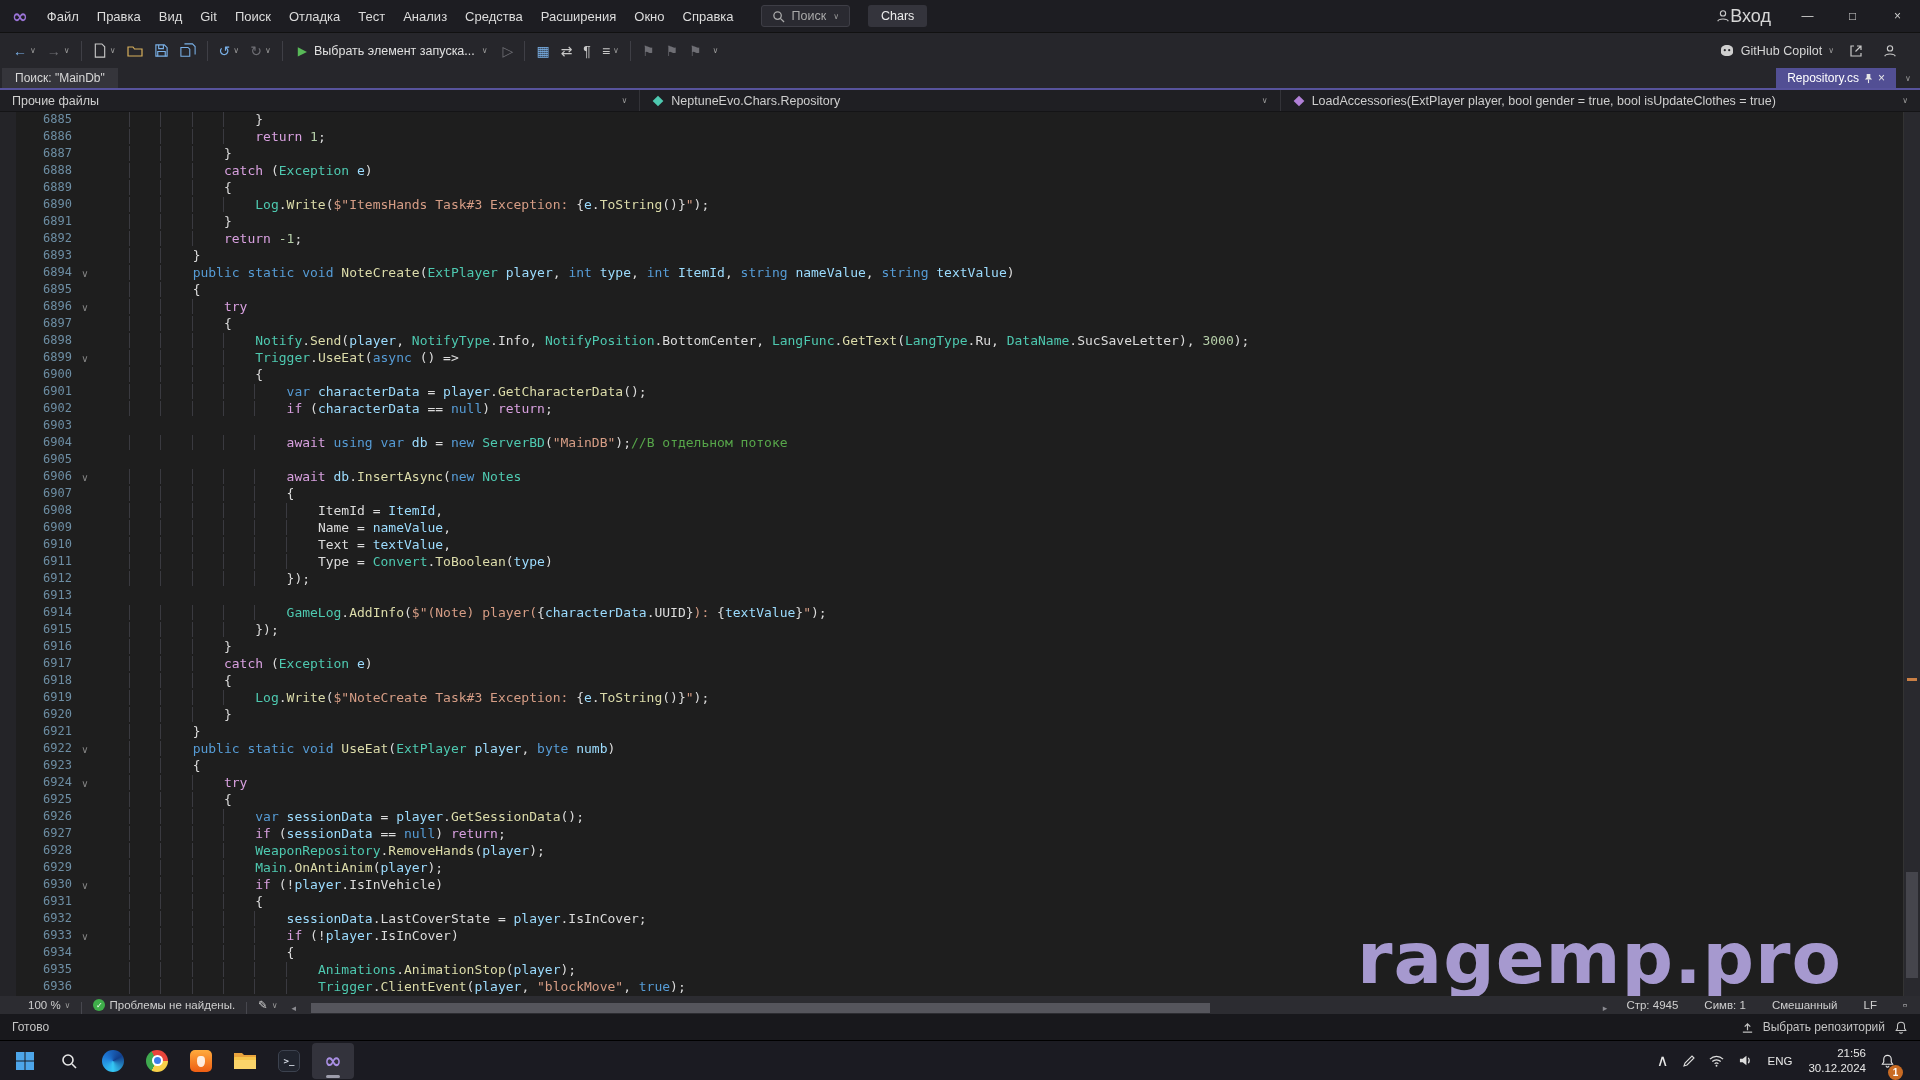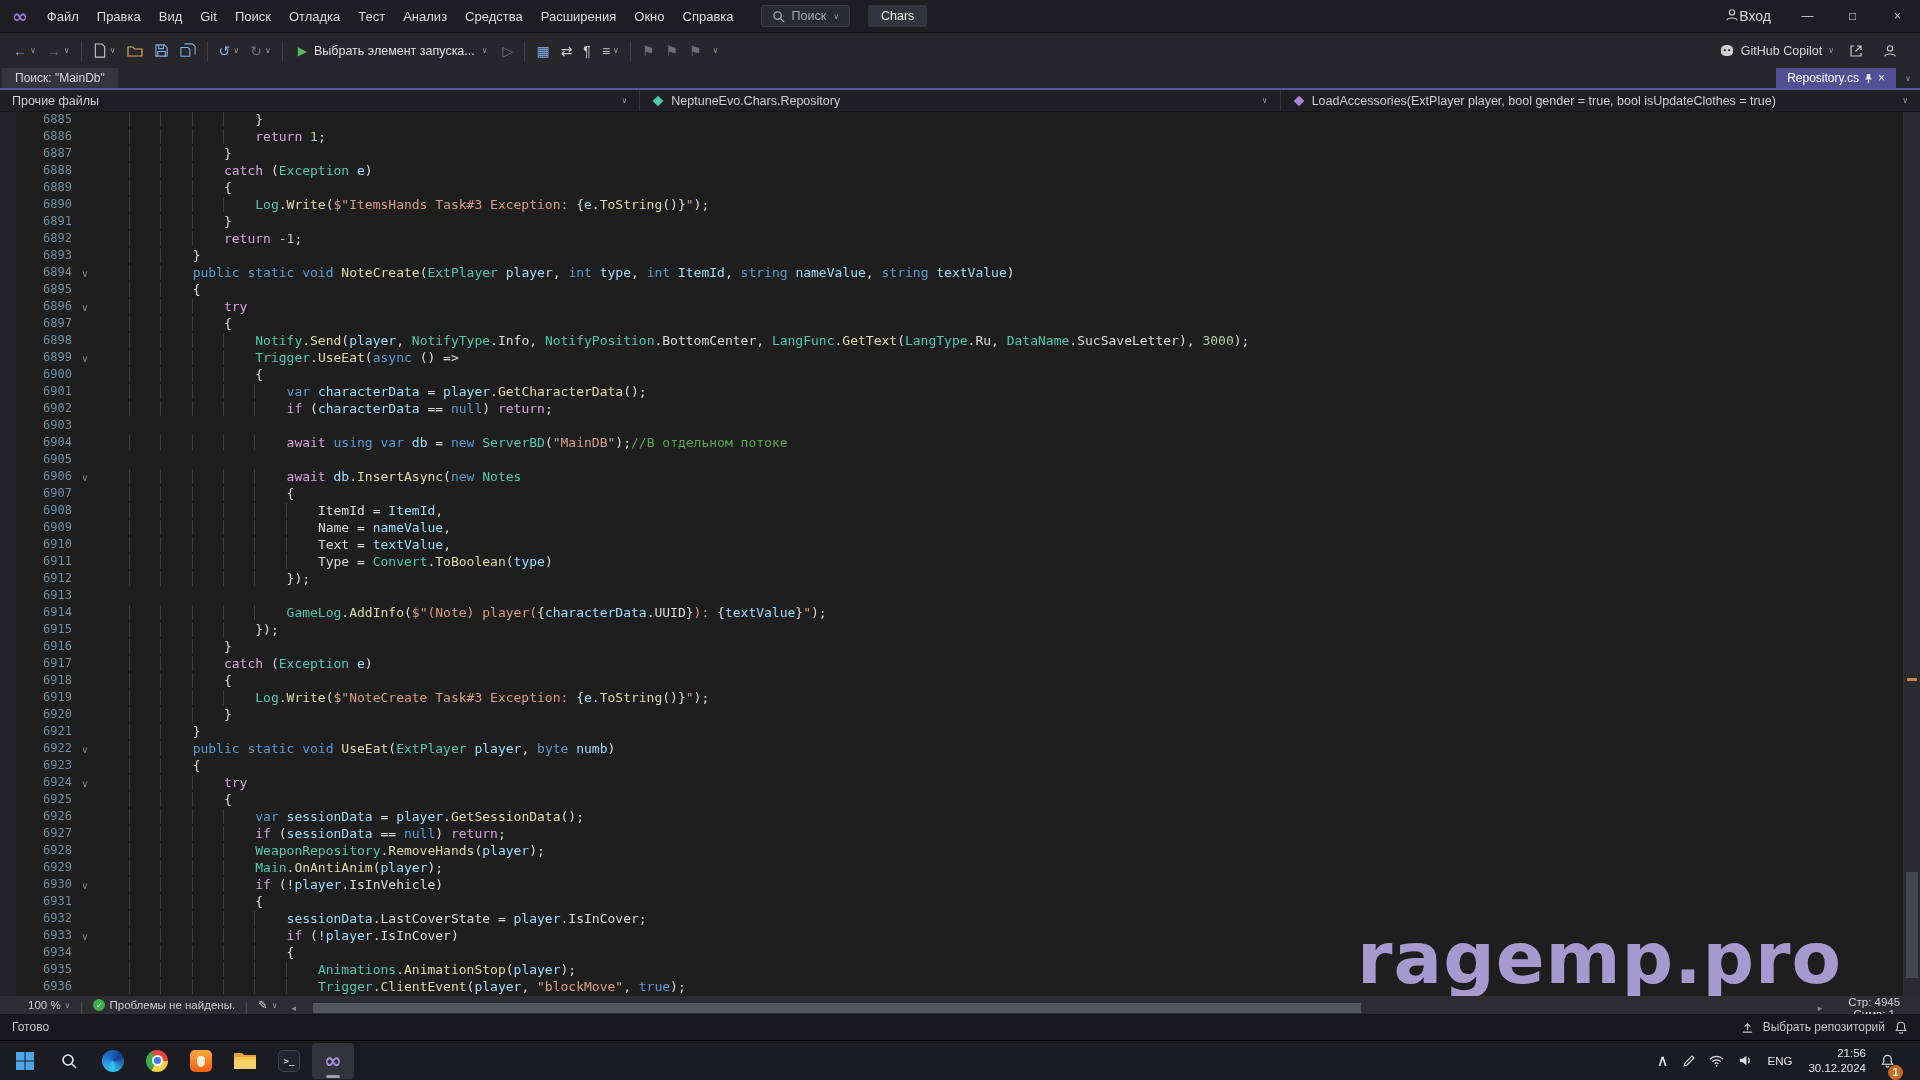--- a/index.html
+++ b/index.html
@@ -9,21 +9,21 @@
 
   
   .titlebar { height:32px; background:#1d1d22; display:flex; align-items:center; color:#d6d6d6; flex:none; }
   .vs-logo { font:600 19px "DejaVu Sans",sans-serif; color:#9b74d8; padding:0 10px 0 12px; }
   .menu-bar { display:flex; height:100%; }
   .menu-item { display:flex; align-items:center; padding:0 9px; font-size:13px; color:#dcdcdc; cursor:default; }
   .quick-search { margin-left:18px; display:flex; align-items:center; gap:7px; padding:3px 10px;
     background:#2a2a31; border:1px solid #3e3e46; border-radius:3px; color:#a9a9a9; font-size:12.5px; }
   .solution-badge { margin-left:18px; padding:4px 13px; background:#34343c; border-radius:3px; color:#ececec; font-size:12.5px; }
   .title-right { margin-left:auto; display:flex; align-items:center; height:100%; }
-  .signin { display:flex; gap:0; font-size:14px; color:#d6d6d6; padding:0 14px; }
+  .signin { display:flex; align-items:center; gap:0; font-size:18px; color:#d6d6d6; padding:0 14px; }
   .win-btn { width:45px; height:100%; display:flex; align-items:center; justify-content:center; font-size:12px; color:#cfcfcf; }
   .chev { font-size:8px; color:#9a9a9a; }
 
   
   .toolbar { height:36px; background:#26262b; display:flex; align-items:center; padding:0 8px; gap:1px; flex:none; border-top:1px solid #111; }
   .tbtn { display:flex; align-items:center; gap:3px; padding:0 5px; height:27px; border-radius:3px; font-size:14px; color:#c8c8c8; }
   .tbtn .glyph-blue { color:#7ab1e8; }
   .tbtn .glyph-gray { color:#6e6e74; }
   .tsep { width:1px; height:20px; background:#3f3f46; margin:0 5px; }
   .run-btn { display:flex; align-items:center; gap:7px; padding:0 9px; height:27px; border-radius:3px; }
@@ -71,21 +71,21 @@
   
   .ed-status { height:18px; background:#2c2c31; display:flex; align-items:flex-end; font-size:11.5px; color:#cfcfcf; flex:none; padding-left:20px; }
   .es-item { display:flex; align-items:center; gap:4px; padding:0 8px; height:100%; }
   .es-sep { width:1px; height:12px; background:#47474e; margin:0 3px; }
   .health-dot { width:12px; height:12px; border-radius:50%; background:#3fae4a; color:#fff; font-size:8px;
     display:flex; align-items:center; justify-content:center; }
   .hsb { flex:1; display:flex; align-items:center; margin:0 6px; gap:2px; }
   .hsb .arr { color:#8a8a90; font-size:9px; }
   .hsb-track { flex:1; height:12px; position:relative; background:#2c2c31; }
   .hsb-thumb { position:absolute; left:1%; width:69%; top:1px; bottom:1px; background:#55555c; }
-  .es-right { display:flex; align-items:center; height:100%;flex-direction:column; }
+  .es-right { display:flex; align-items:center; height:100%; }
   .es-right .es-item { padding:0 13px; }
 
   
   .vs-status { height:26px; background:#18181c; display:flex; align-items:center; color:#c5c5c5; font-size:12px; padding:0 12px; flex:none; }
   .status-right { margin-left:auto; display:flex; align-items:center; gap:9px; }
 
   
   .taskbar { height:40px; background:#1b1b22; border-top:1px solid #000; display:flex; align-items:center; padding:0 4px; gap:2px; flex:none; }
   .tb-item { width:42px; height:36px; display:flex; align-items:center; justify-content:center; border-radius:4px; position:relative; }
   .tb-item.active { background:#33333c; }

